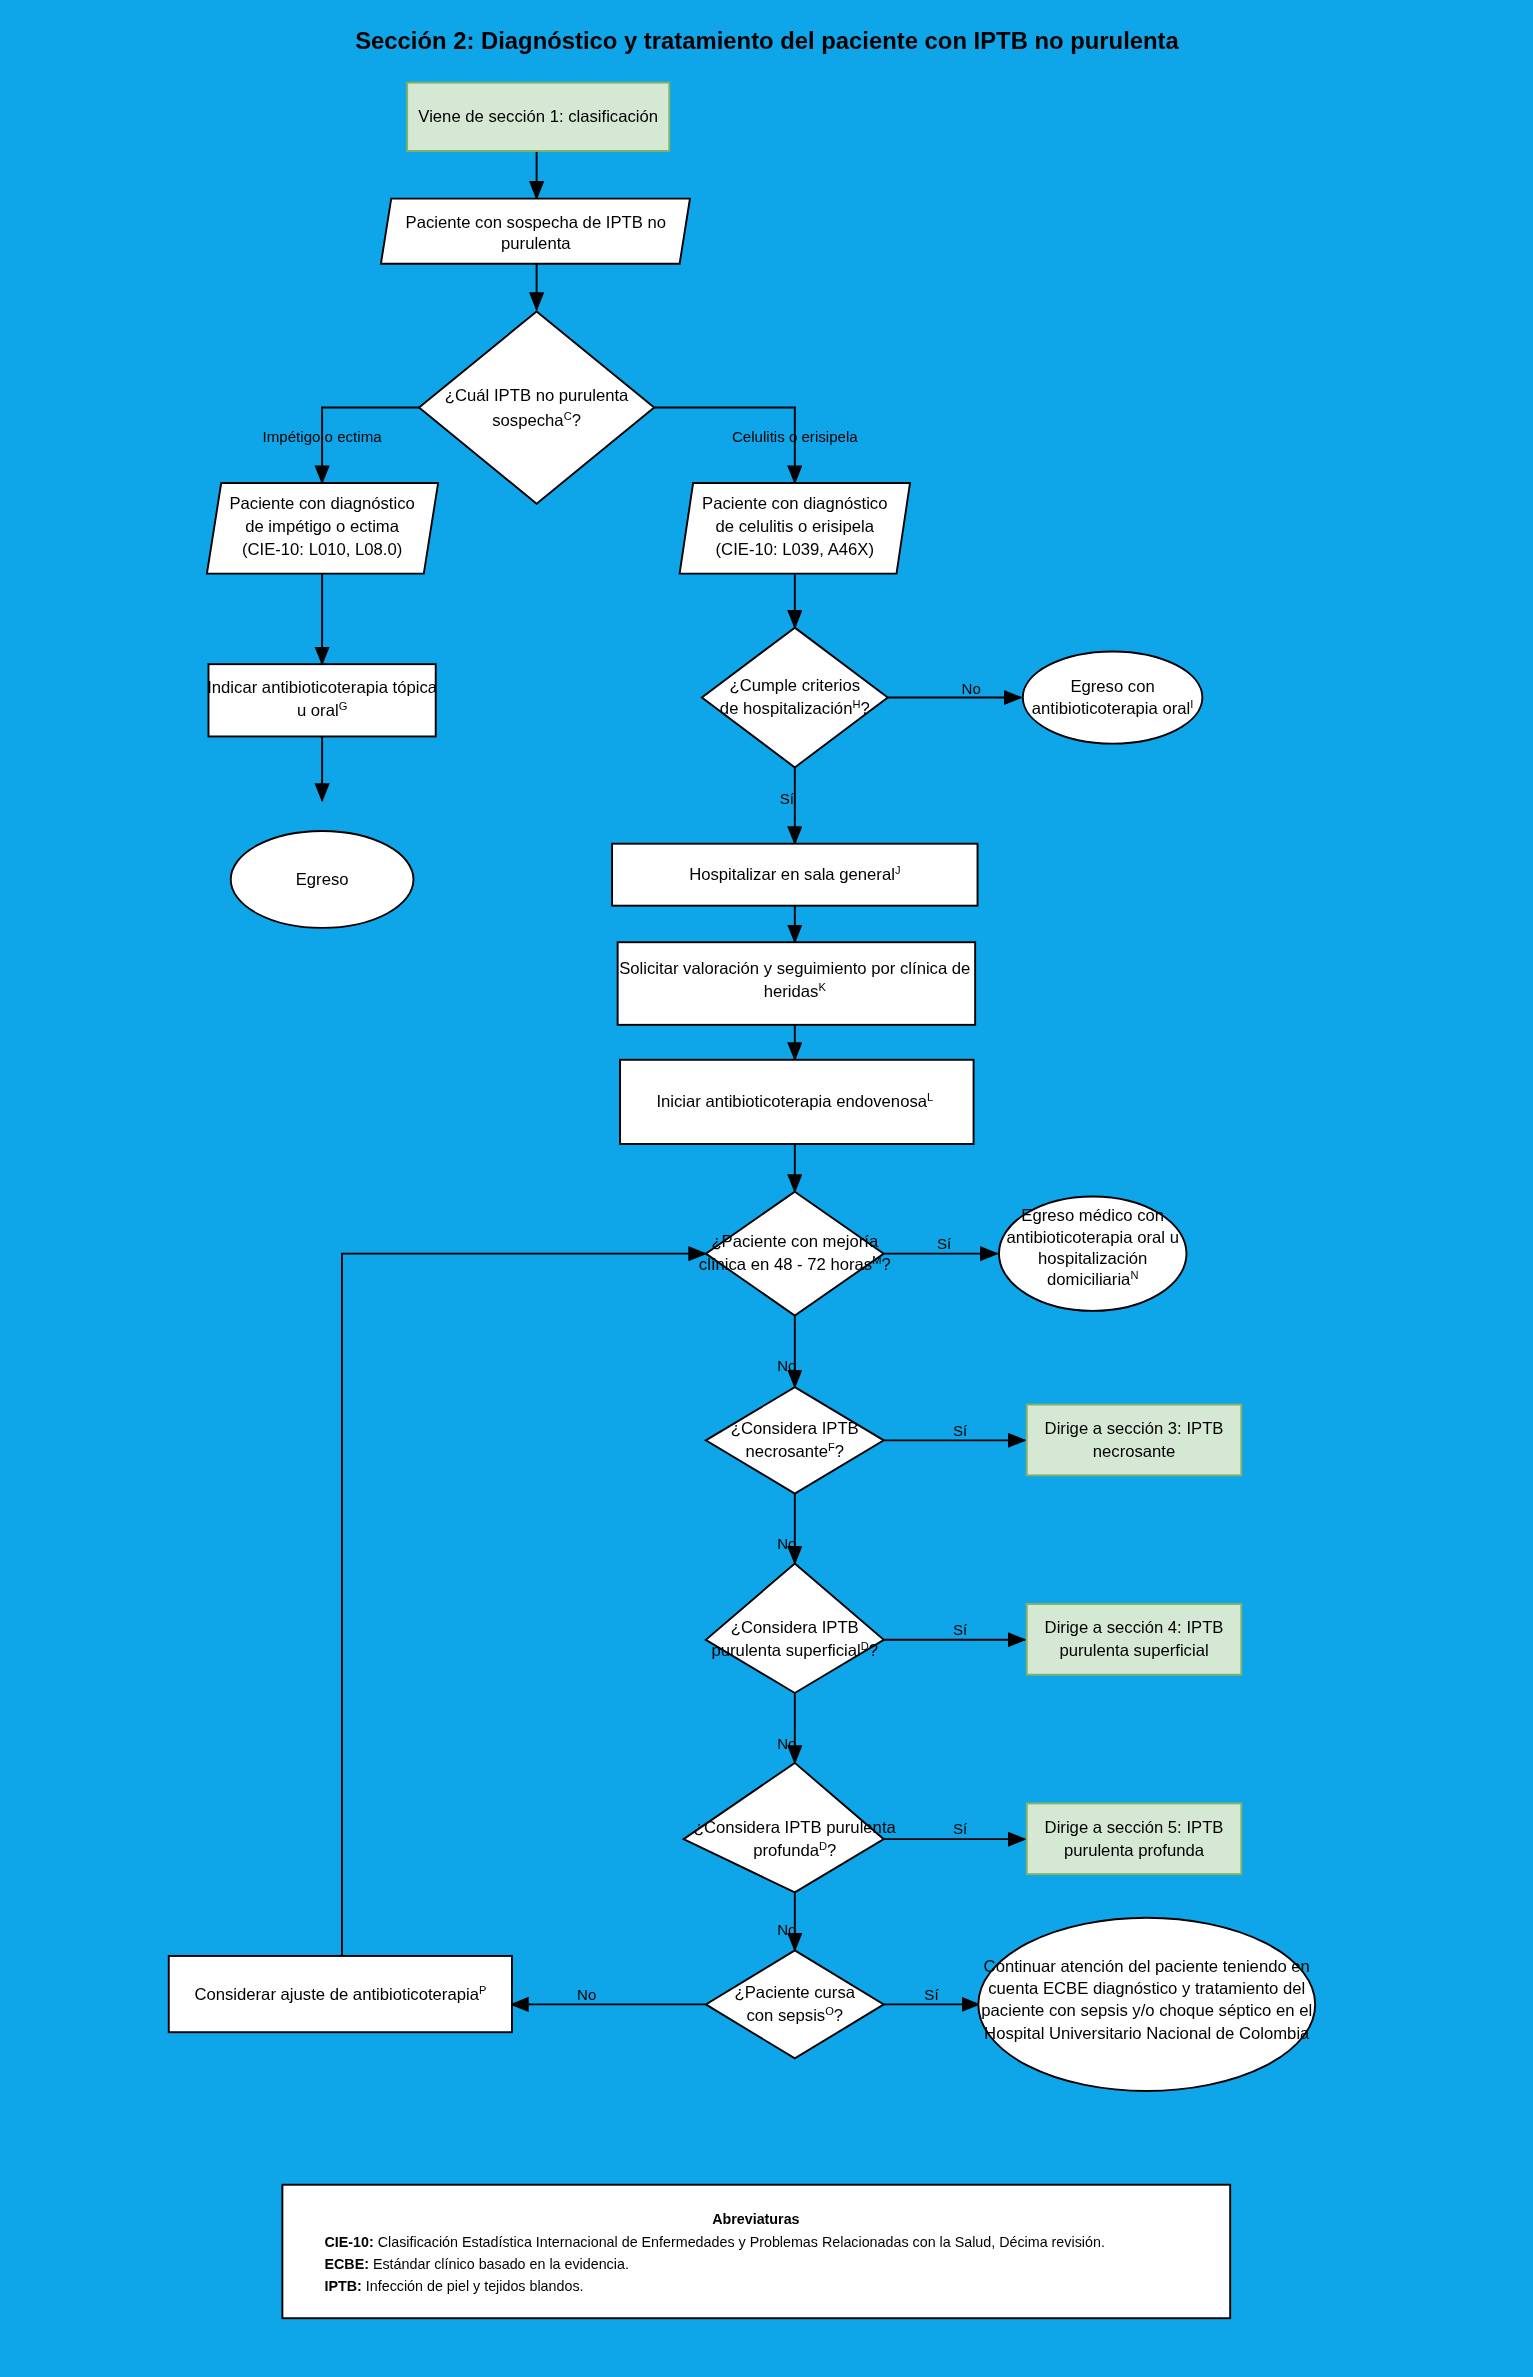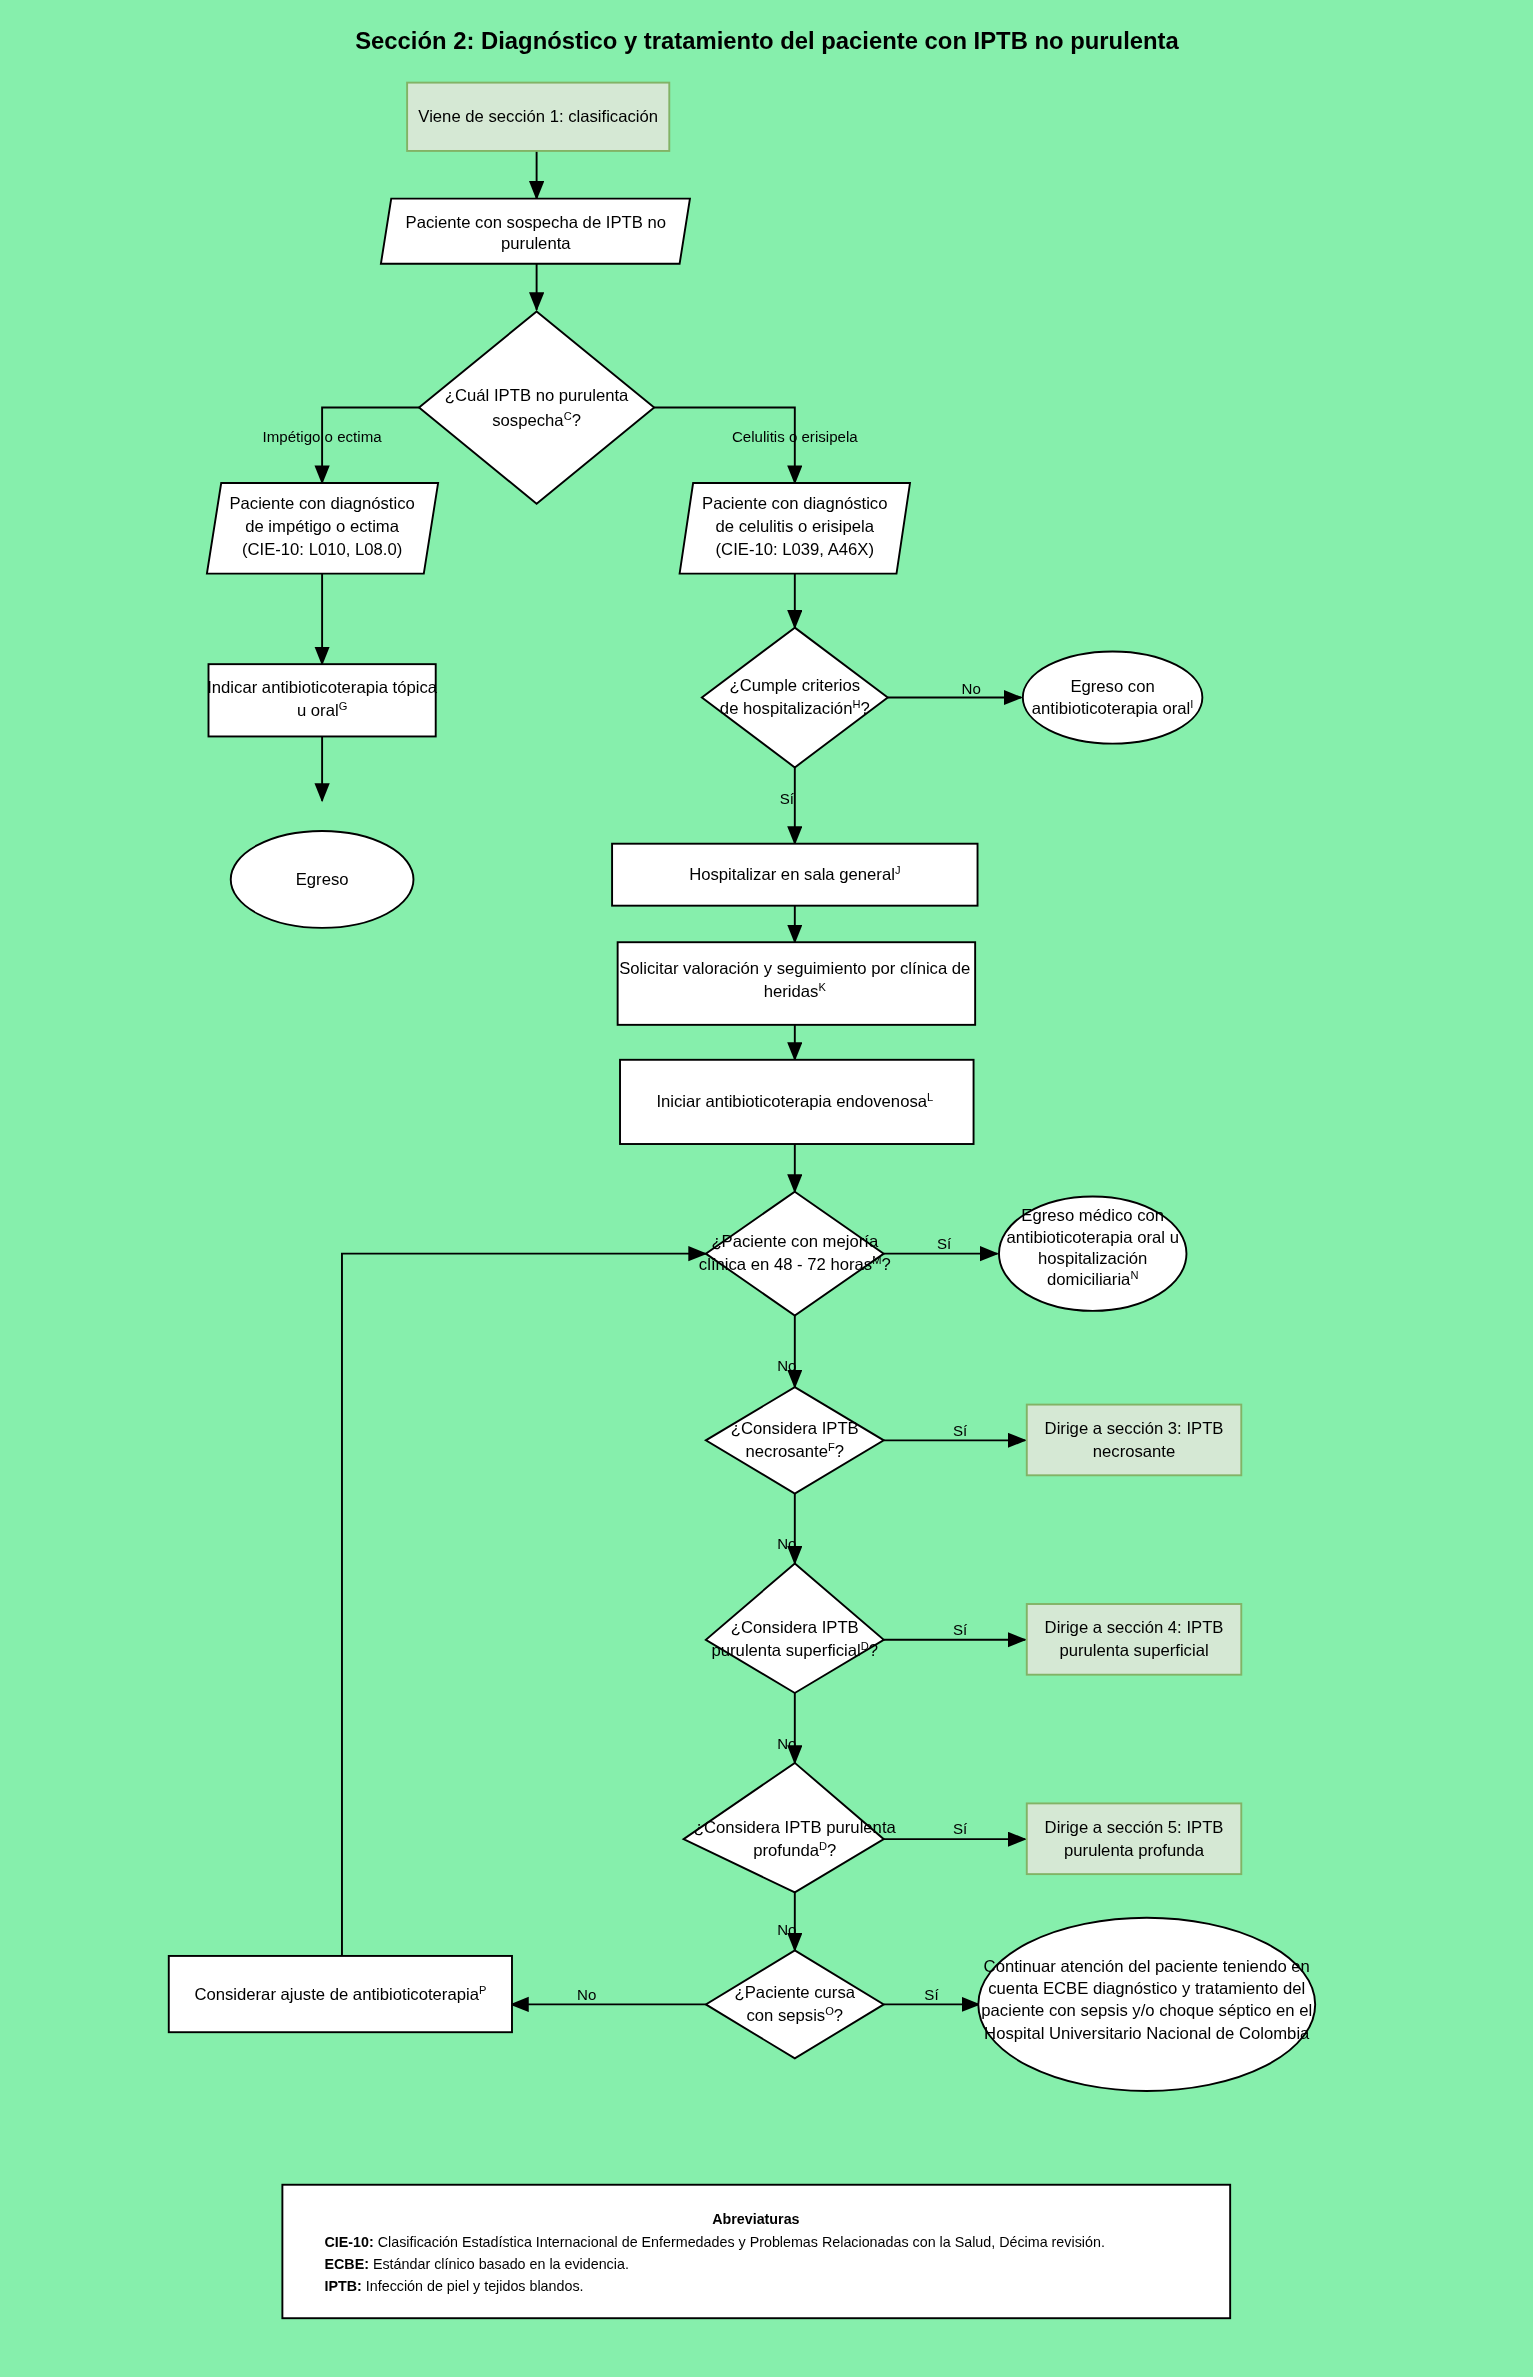--- a/index.html
+++ b/index.html
@@ -11,21 +11,21 @@
   body {
     width: 1534px;
     height: 2377px;
     font-family: "Liberation Sans", sans-serif;
     overflow: hidden;
   }
   #page {
     position: relative;
     width: 1534px;
     height: 2377px;
-    background: #86efac;
+    background: #0ea5e9;
   }
   #flow {
     display: block;
   }
   .nodefill-plain { fill: #ffffff; stroke: #000000; stroke-width: 2.4; }
   .nodefill-green { fill: #d5e8d4; stroke: #82b366; stroke-width: 2.4; }
   .edge { fill: none; stroke: #000000; stroke-width: 2.4; }
   text {
     font-family: "Liberation Sans", sans-serif;
     fill: #000000;

